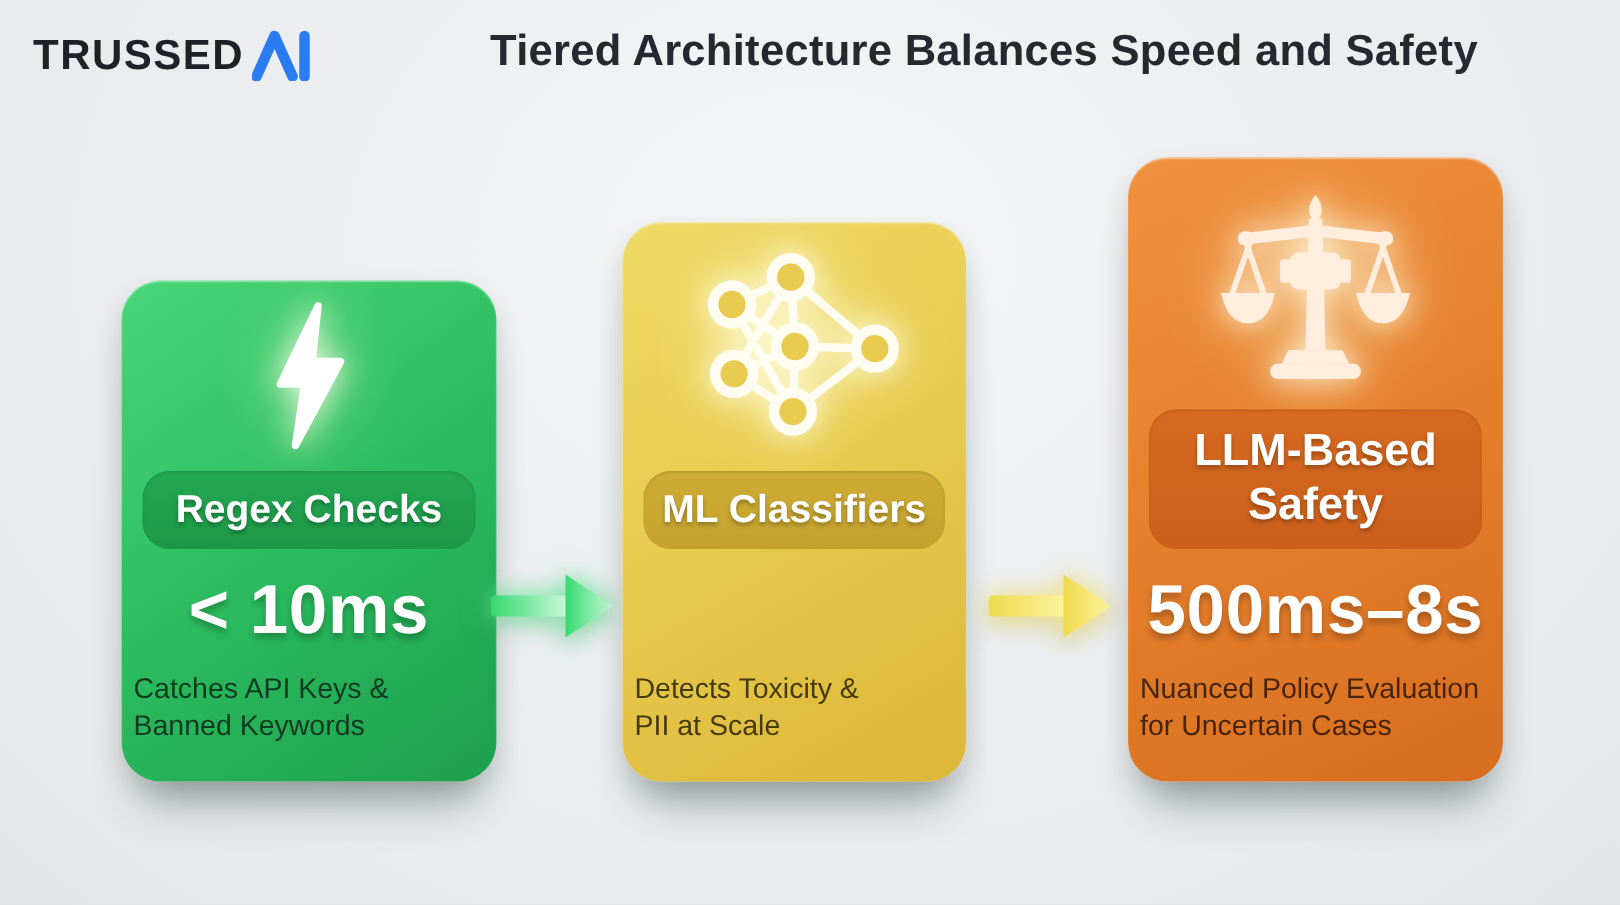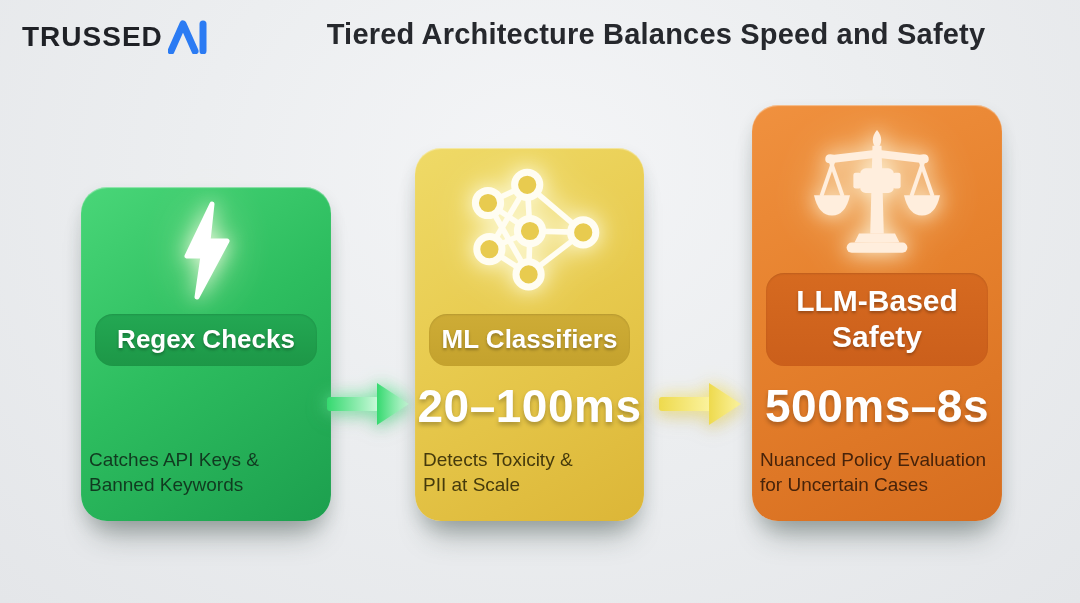--- a/index.html
+++ b/index.html
@@ -89,20 +89,21 @@
 
   <div class="card card-green">
     <div class="tier-icon glow-white">
       <svg width="64" height="100" viewBox="0 0 60 100">
         <path d="M36 3 L11 55 L27 55 L21 96 L51 40 L32 40 Z" fill="#ffffff" stroke="#ffffff" stroke-width="5" stroke-linejoin="round" stroke-linecap="round"></path>
       </svg>
     </div>
     <div class="tier-pill">
       <span>Regex Checks</span>
     </div>
+    <div class="tier-latency">&lt; 10ms</div>
     <div class="tier-desc">Catches API Keys &amp;
 Banned Keywords</div>
   </div>
 
   <svg class="flow-arrow flow-arrow-green" width="86" height="46" viewBox="0 0 86 46">
     <defs>
       <linearGradient id="gArrow" x1="0" y1="0" x2="1" y2="0">
         <stop offset="0" stop-color="#35d96f"></stop>
         <stop offset="1" stop-color="#cdf9dc"></stop>
       </linearGradient>
@@ -133,21 +134,20 @@
           <circle cx="21" cy="63" r="9"></circle>
           <circle cx="50" cy="50" r="9"></circle>
           <circle cx="49" cy="81" r="9"></circle>
           <circle cx="88" cy="51" r="9"></circle>
         </g>
       </svg>
     </div>
     <div class="tier-pill">
       <span>ML Classifiers</span>
     </div>
-    <div class="tier-latency">20–100ms</div>
     <div class="tier-desc">Detects Toxicity &amp;
 PII at Scale</div>
   </div>
 
   <svg class="flow-arrow flow-arrow-yellow" width="86" height="46" viewBox="0 0 86 46">
     <defs>
       <linearGradient id="yArrow" x1="0" y1="0" x2="1" y2="0">
         <stop offset="0" stop-color="#eeda4d"></stop>
         <stop offset="1" stop-color="#fbf3a0"></stop>
       </linearGradient>

